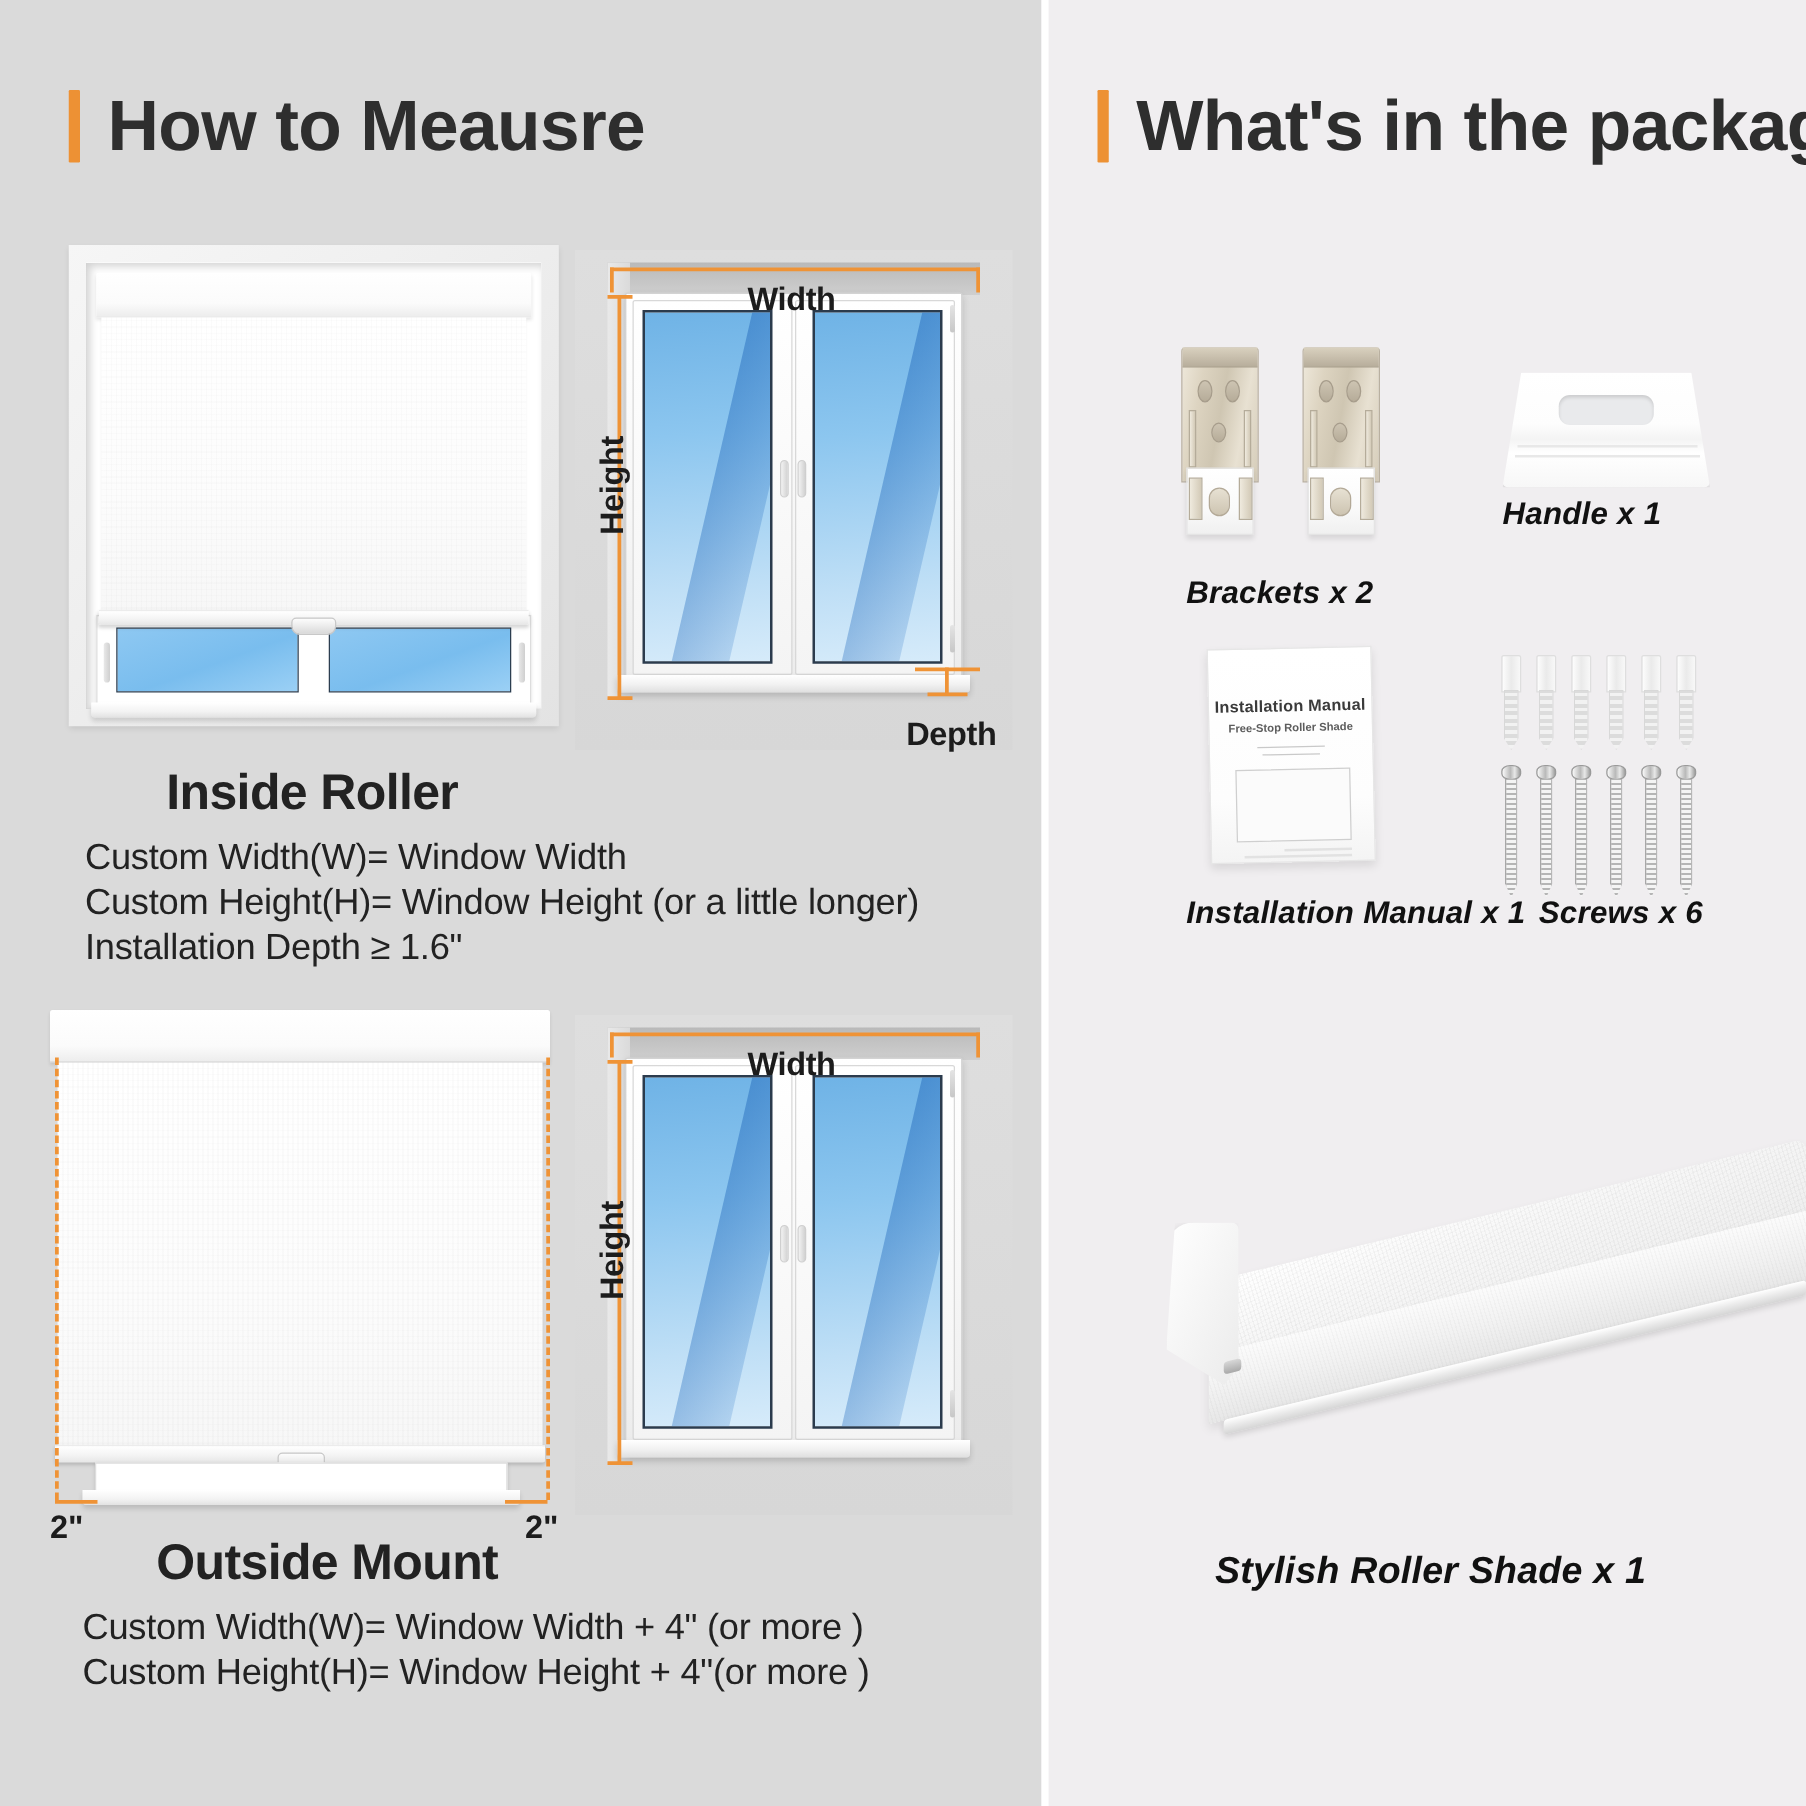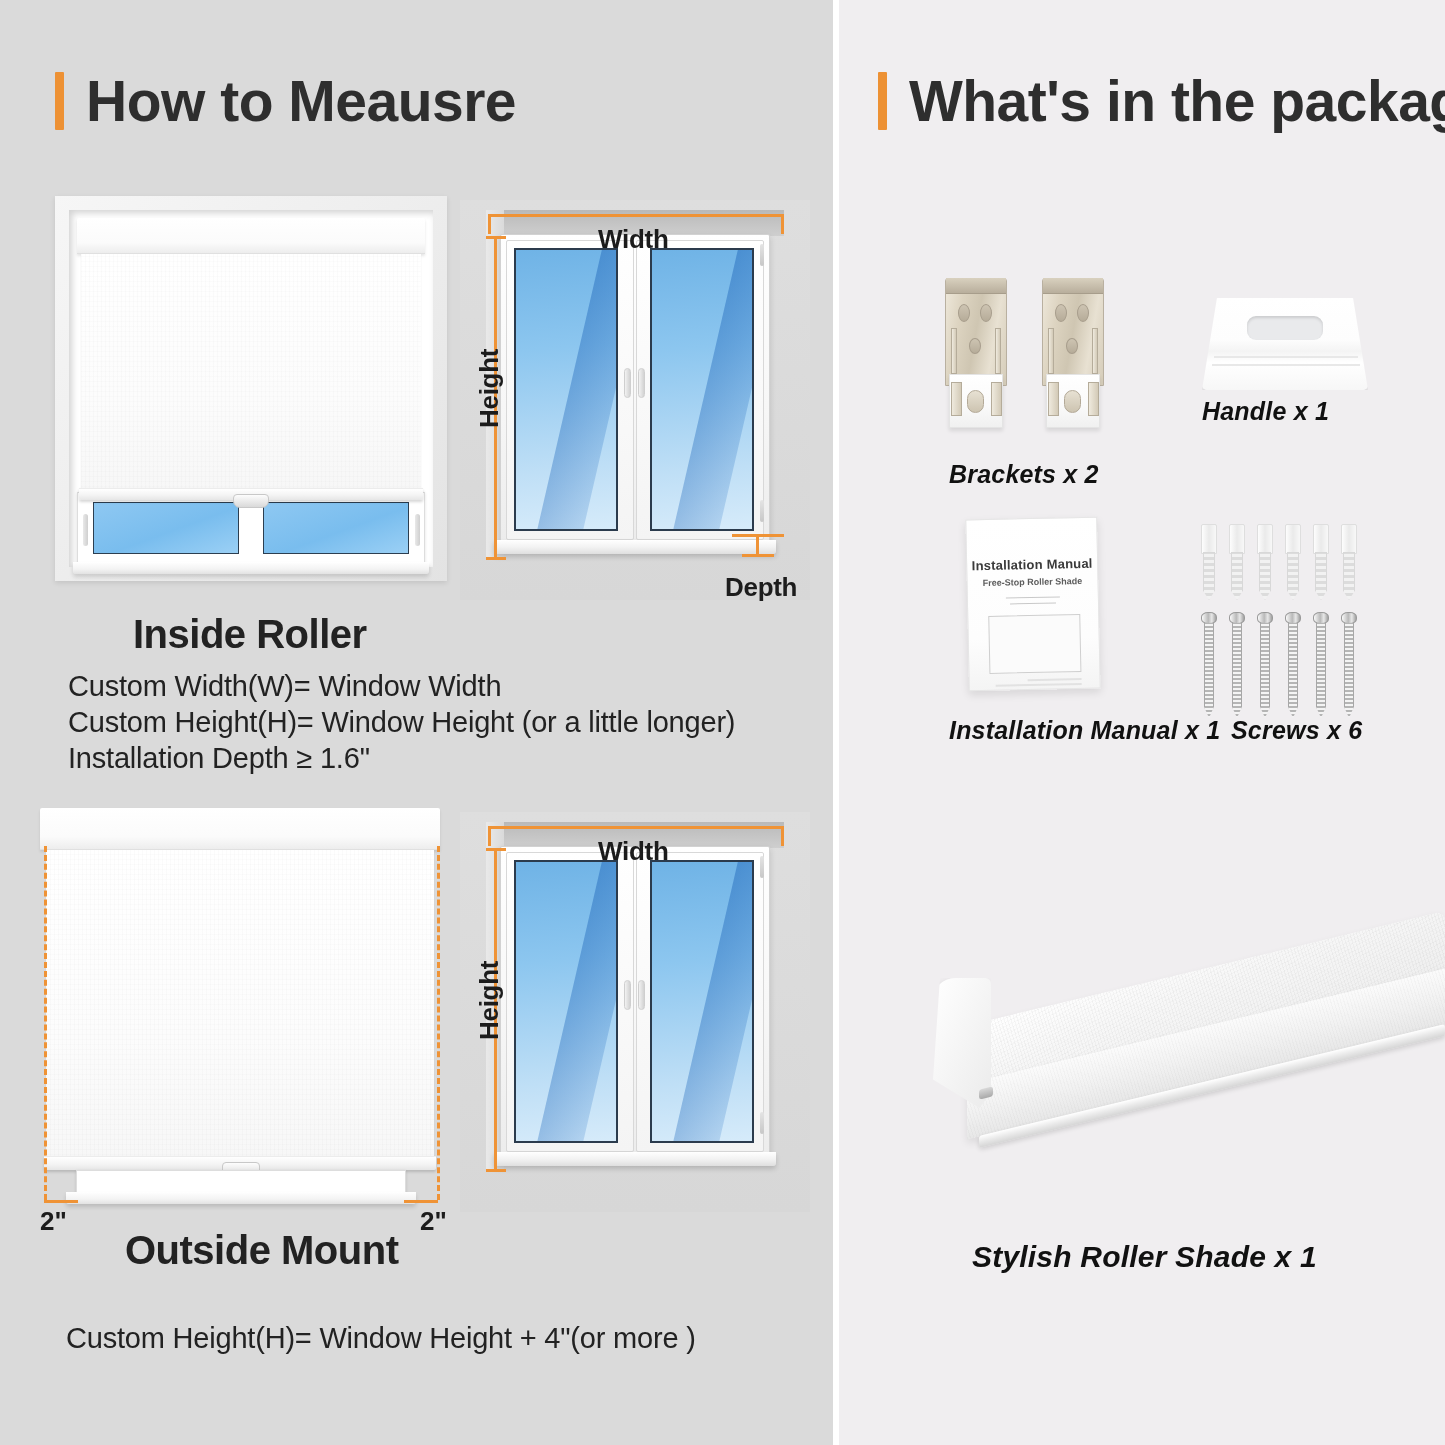--- a/index.html
+++ b/index.html
@@ -439,20 +439,21 @@
       <div class="dim-label" style="left:138px; top:24px;">Width</div>
 
       <div class="mk mk-v" style="left:34px; top:36px; height:324px;"></div>
       <div class="mk mk-cap-h" style="left:26px; top:36px;"></div>
       <div class="mk mk-cap-h" style="left:26px; top:357px;"></div>
       <div class="dim-label vert" style="left:14px; top:228px;">Height</div>
     </div>
 
     <div class="mount-title" style="left:125px; top:1228px;">Outside Mount</div>
 
+    <div class="spec-line" style="left:66px; top:1286px;">Custom Width(W)= Window Width + 4" (or more )</div>
     <div class="spec-line" style="left:66px; top:1322px;">Custom Height(H)= Window Height + 4"(or more )</div>
   </div>
 
   <div class="panel-divider"></div>
 
   <div class="panel-right">
 
     <div class="heading" id="heading-right" style="left:39px;">
       <div class="bar"></div>
       <div class="htxt">What's in the package</div>

